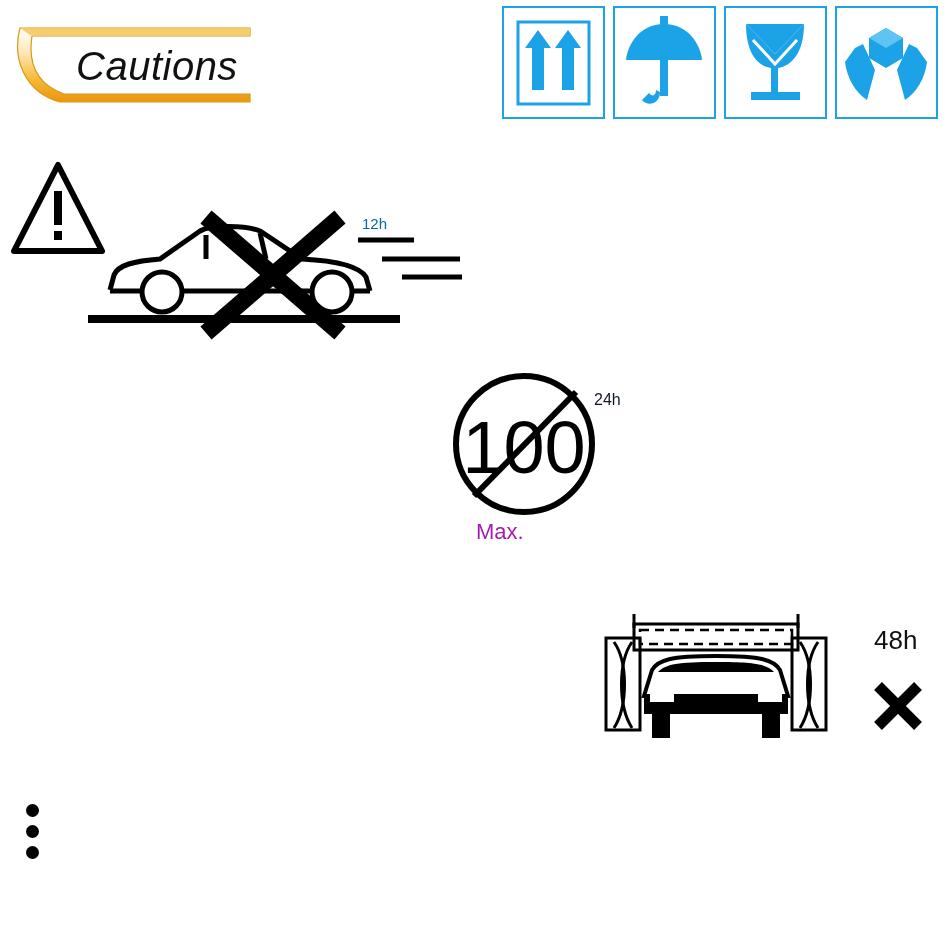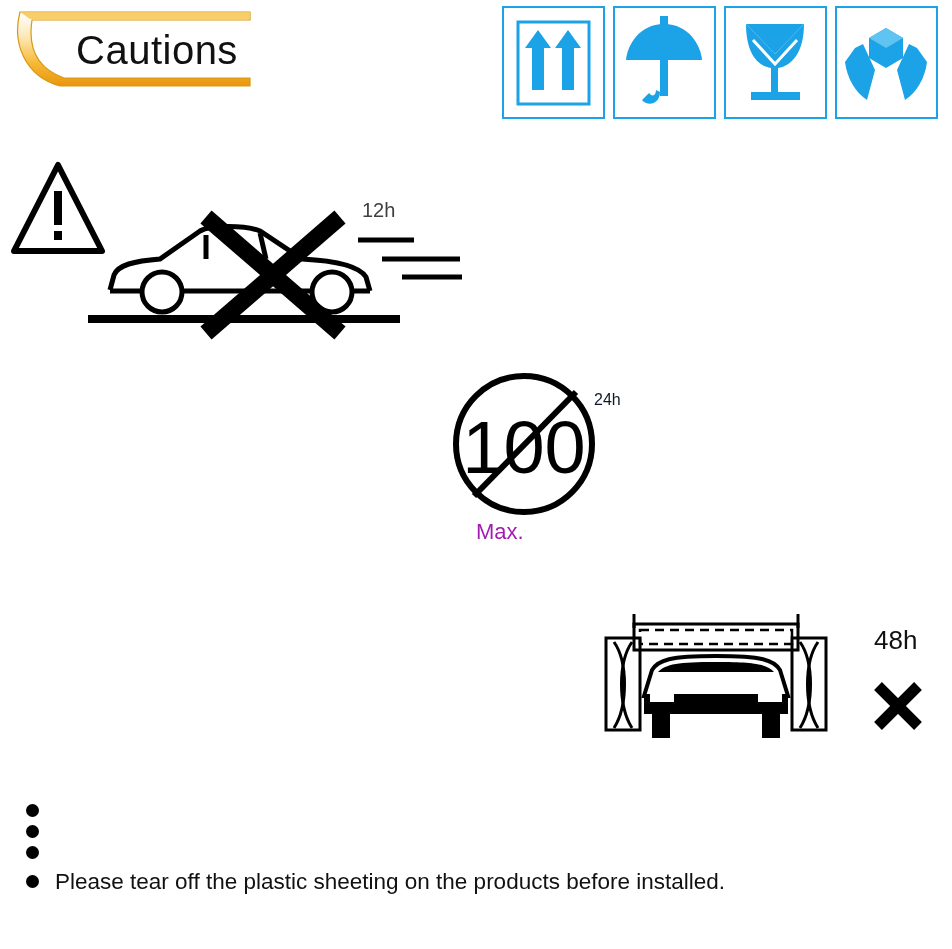--- a/index.html
+++ b/index.html
@@ -18,23 +18,24 @@
   .page {
     position: relative;
     width: 952px;
     height: 949px;
   }
 
   
   .cautions-banner {
     position: absolute;
     left: 14px;
-    top: 6px;
+    top: 22px;
     width: 270px;
     height: 96px;
+    font-style: italic;
   }
   .cautions-title {
     position: absolute;
     left: 62px;
     top: 22px;
     font-size: 40px;
     font-weight: 400;
     letter-spacing: 0.5px;
     color: #111111;
     white-space: nowrap;
@@ -65,23 +66,23 @@
   .row-drive {
     position: absolute;
     left: 10px;
     top: 155px;
     width: 470px;
     height: 185px;
   }
   .label-12h {
     position: absolute;
     left: 362px;
-    top: 199px;
-    font-size: 20px;
-    color: #404040;
+    top: 215px;
+    font-size: 15px;
+    color: #0369a1;
   }
 
   
   .row-speed {
     position: absolute;
     left: 448px;
     top: 372px;
     width: 220px;
     height: 180px;
   }
@@ -308,20 +309,16 @@
     </div>
 
     <div class="note-row">
       <span class="bullet"></span>
     </div>
 
     <div class="note-row">
       <span class="bullet"></span>
     </div>
 
-    <div class="note-row">
-      <span class="bullet"></span>
-      <span class="note-text">Please tear off the plastic sheeting on the products before installed.</span>
-    </div>
 
   </div>
 
 </div>
 
 </body></html>

